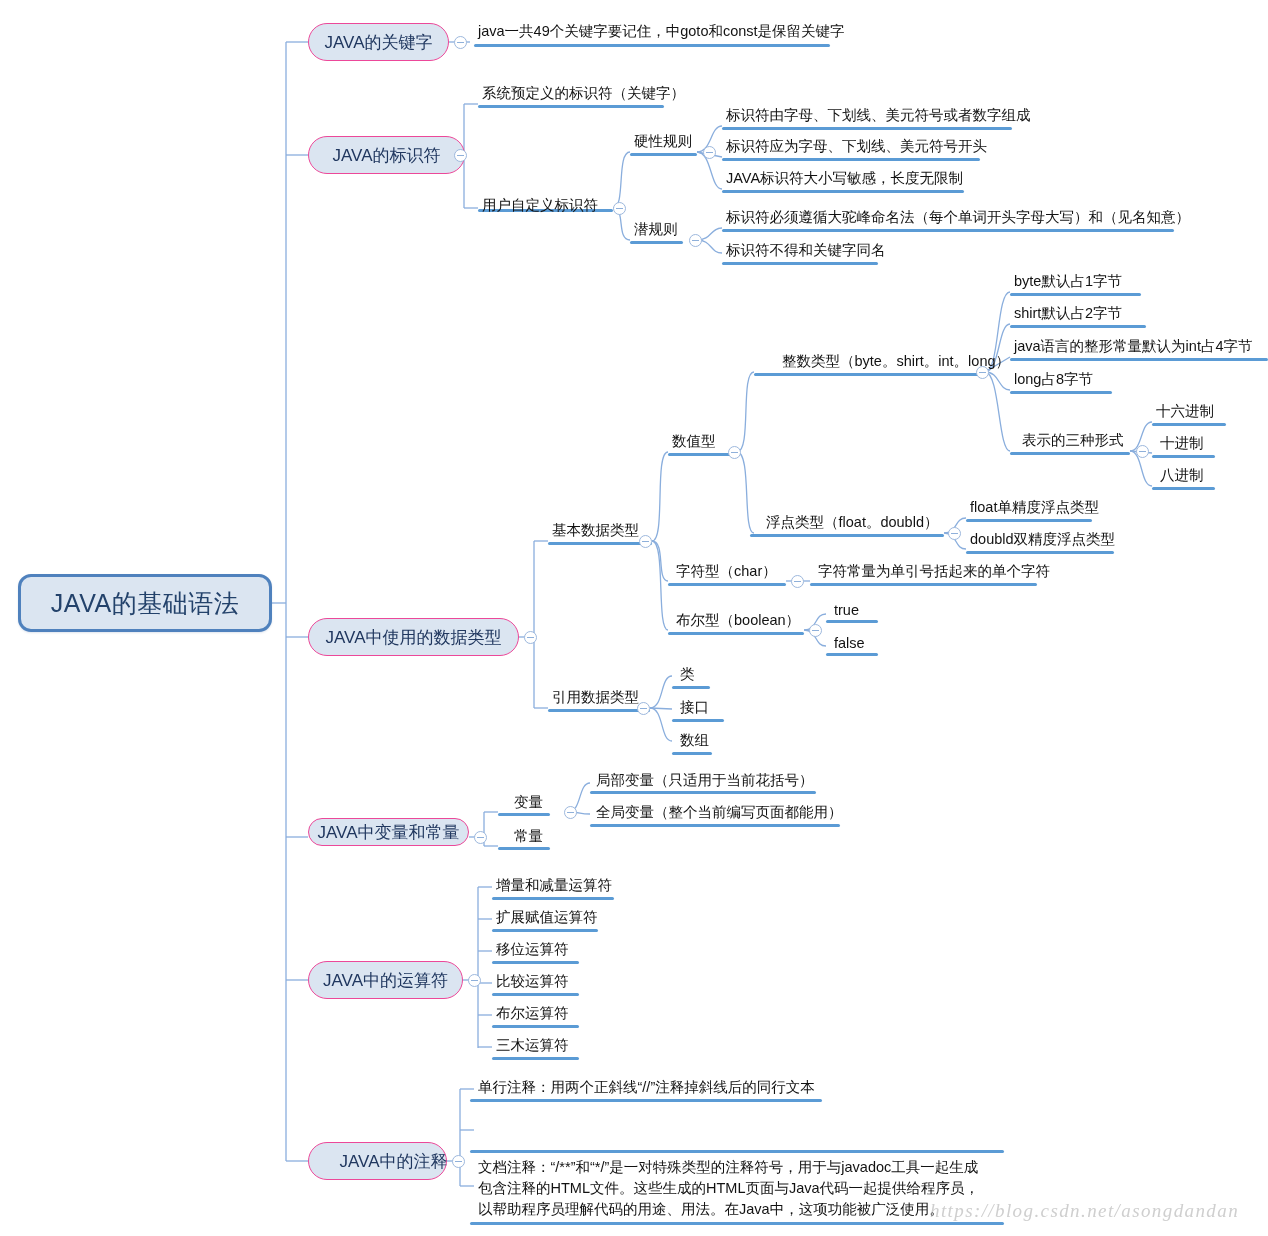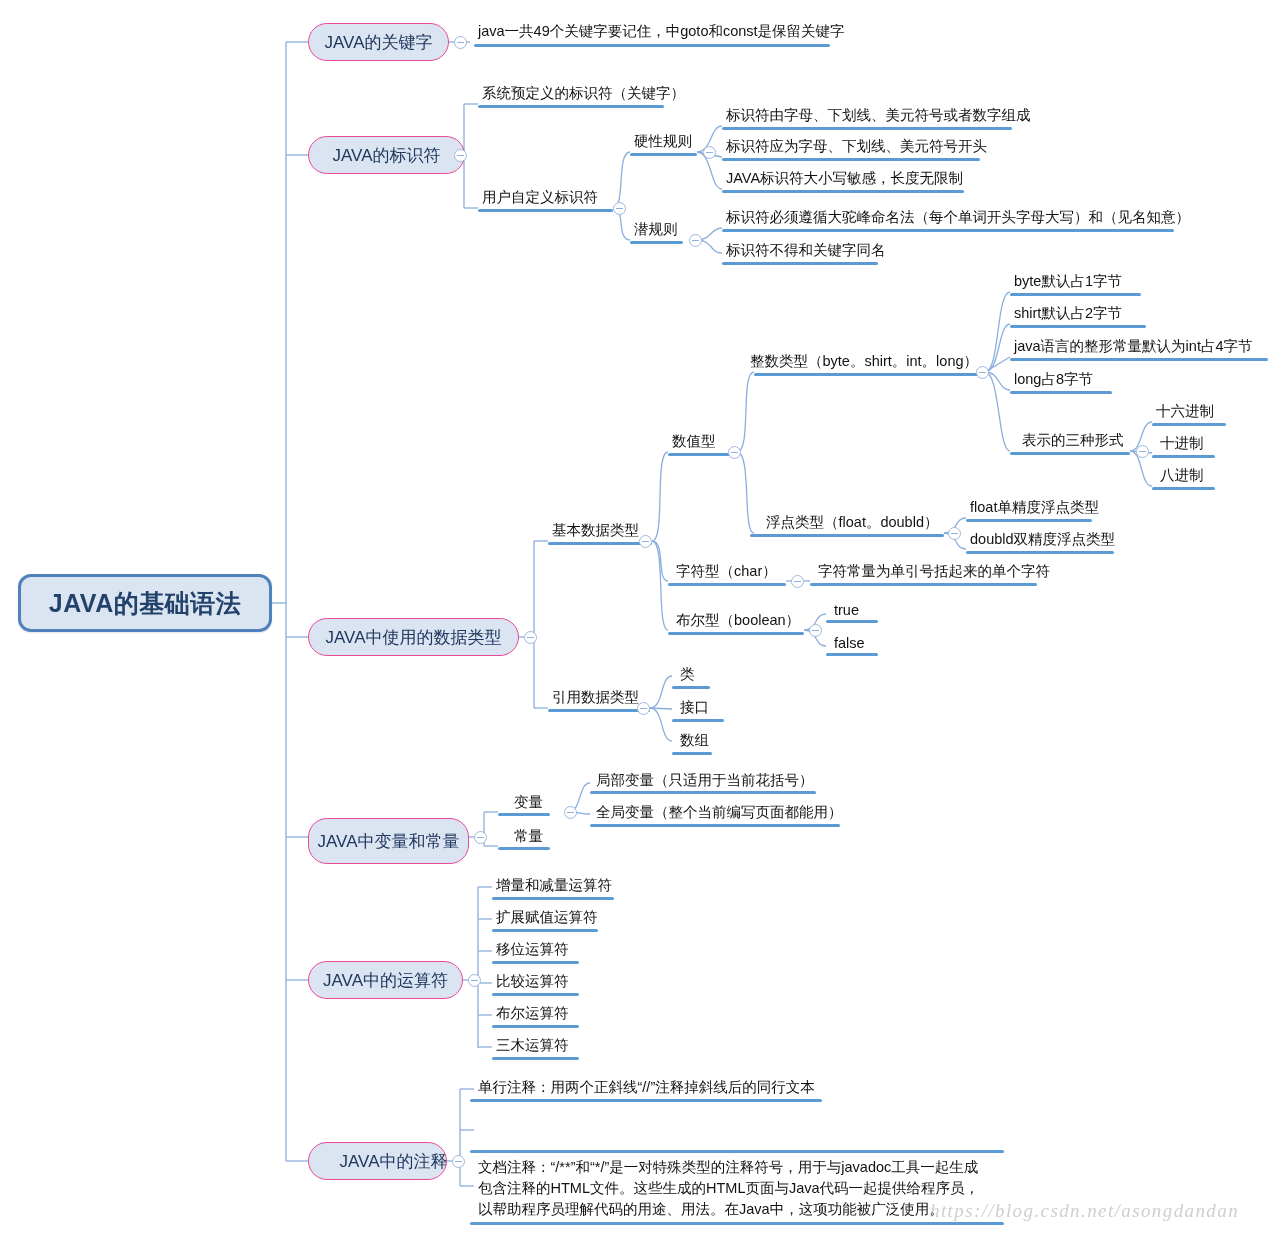--- a/index.html
+++ b/index.html
@@ -32,21 +32,21 @@
     display:flex;
     align-items:center;
     justify-content:center;
     white-space:nowrap;
     z-index:4;
   }
   .box.root{
     border:3px solid #4f81bd;
     border-radius:13px;
     font-size:25px;
-    font-weight:bold;
+    font-weight:normal;
     color:#23426b;
     letter-spacing:.5px;
     box-shadow:0 1px 2px rgba(80,110,160,.18);
   }
   .box.lvl1{
     font-size:17px;
     font-weight:normal;
     color:#20375f;
     border-width:1.4px;
   }
@@ -204,21 +204,21 @@
   <div class="box lvl1" style="left:308px;top:136px;width:157px;height:38px;">
     <span>JAVA的标识符</span>
   </div>
   <div class="tog" style="left:454px;top:149px;"></div>
 
   <div class="box lvl1" style="left:308px;top:618px;width:211px;height:38px;">
     <span>JAVA中使用的数据类型</span>
   </div>
   <div class="tog" style="left:524px;top:631px;"></div>
 
-  <div class="box lvl1" style="left:308px;top:818px;width:161px;height:46px;">
+  <div class="box lvl1" style="left:308px;top:818px;width:161px;height:28px;">
     <span>JAVA中变量和常量</span>
   </div>
   <div class="tog" style="left:474px;top:831px;"></div>
 
   <div class="box lvl1" style="left:308px;top:961px;width:155px;height:38px;">
     <span>JAVA中的运算符</span>
   </div>
   <div class="tog" style="left:468px;top:974px;"></div>
 
   <div class="box lvl1" style="left:308px;top:1142px;width:139px;height:38px;padding-left:32px;">
@@ -229,21 +229,21 @@
   <div class="lbl" style="left:474px;top:22px;">
     <span>java一共49个关键字要记住，中goto和const是保留关键字</span>
   </div>
   <div class="bar" style="left:474px;top:44px;width:356px;"></div>
 
   <div class="lbl" style="left:478px;top:84px;">
     <span>系统预定义的标识符（关键字）</span>
   </div>
   <div class="bar" style="left:478px;top:105px;width:186px;"></div>
 
-  <div class="lbl" style="left:478px;top:188px;text-align:center;">
+  <div class="lbl" style="left:478px;top:196px;text-align:center;">
     <span>用户自定义标识符</span>
   </div>
   <div class="bar" style="left:478px;top:209px;width:135px;"></div>
   <div class="tog" style="left:613px;top:202px;"></div>
 
   <div class="lbl" style="left:630px;top:132px;">
     <span>硬性规则</span>
   </div>
   <div class="bar" style="left:630px;top:153px;width:67px;"></div>
   <div class="tog" style="left:703px;top:146px;"></div>
@@ -284,21 +284,21 @@
   </div>
   <div class="bar" style="left:548px;top:542px;width:104px;"></div>
   <div class="tog" style="left:639px;top:535px;"></div>
 
   <div class="lbl" style="left:668px;top:432px;">
     <span>数值型</span>
   </div>
   <div class="bar" style="left:668px;top:453px;width:69px;"></div>
   <div class="tog" style="left:728px;top:446px;"></div>
 
-  <div class="lbl" style="left:746px;top:352px;">
+  <div class="lbl" style="left:778px;top:352px;">
     <span>整数类型（byte。shirt。int。long）</span>
   </div>
   <div class="bar" style="left:754px;top:373px;width:231px;"></div>
   <div class="tog" style="left:976px;top:366px;"></div>
 
   <div class="lbl" style="left:1010px;top:272px;">
     <span>byte默认占1字节</span>
   </div>
   <div class="bar" style="left:1010px;top:293px;width:131px;"></div>
 

